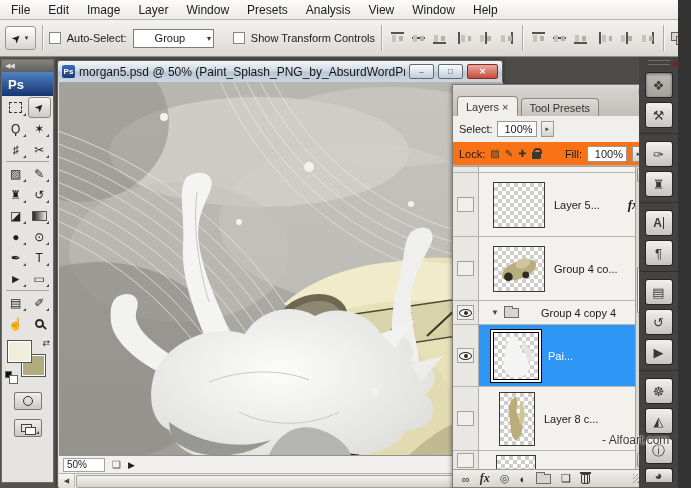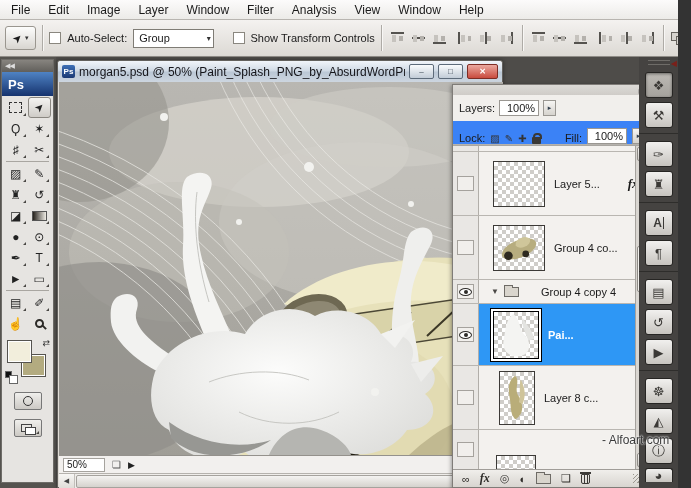--- a/index.html
+++ b/index.html
@@ -17,21 +17,21 @@
   background:linear-gradient(#f4f2f0,#dcd9d4);border-bottom:1px solid #8f8c87;
   display:flex;align-items:center;padding:0 5px;gap:6px}
 .curtool{width:36px;height:24px;border:1px solid #9a968f;border-radius:3px;
   background:linear-gradient(#fdfdfc,#d8d5d0);display:flex;align-items:center;justify-content:center;gap:3px}
 .rotNE{display:inline-block;transform:rotate(-45deg);font-size:11px}
 .tinyarrow{font-size:7px;color:#333}
 .vsep{width:1px;height:26px;background:#aeaba6;box-shadow:1px 0 0 #f8f7f5;flex:none}
 .cb{width:12px;height:12px;background:#fff;border:1px solid #8a877f;flex:none}
 .oblabel{font-size:11px;white-space:nowrap}
 .gselect{width:92px;height:19px;background:#fff;border:1px solid #7f7c75;display:flex;
-  align-items:center;justify-content:space-between;padding:0 2px 0 5px;font-size:11px}
+  align-items:center;justify-content:space-between;padding:0 2px 0 21px;font-size:11px}
 .gselect .tinyarrow{font-size:8px}
 .ab{width:19px;height:19px;display:flex;align-items:center;justify-content:center;border-radius:2px}
 .ai{position:relative;width:13px;height:12px}
 .ai::before{content:"";position:absolute;background:#55534f}
 .ai::after{content:"";position:absolute;left:1px;top:2px;right:0;bottom:0;
   background:linear-gradient(#c6c3be,#c6c3be) 0 1px/4px 7px no-repeat,
              linear-gradient(#b4b1ac,#b4b1ac) 7px 2px/4px 5px no-repeat}
 .ai.t::before{left:0;right:0;top:0;height:2px}
 .ai.vm::before{left:0;right:0;top:5px;height:2px}
 .ai.b::before{left:0;right:0;bottom:0;height:2px}
@@ -121,21 +121,21 @@
 .tab.active{background:#f1efec;height:20px}
 .pmenu{position:absolute;right:5px;bottom:3px;font-size:8px;color:#333;letter-spacing:-1px}
 .pctrl{height:26px;display:flex;align-items:center;gap:4px;padding:0 6px;background:#f1efec;flex:none}
 .blend{width:90px;height:18px;background:#fff;border:1px solid #8a8781;display:flex;
   justify-content:space-between;align-items:center;padding:0 4px;font-size:11px;flex:none}
 .pfield{width:40px;height:16px;background:#fff;border:1px solid #9a9792;display:flex;
   align-items:center;justify-content:flex-end;padding:0 3px;font-size:11px;flex:none}
 .pspin{width:13px;height:16px;border:1px solid #9a9792;background:linear-gradient(#f6f5f3,#d6d3ce);
   font-size:7px;display:flex;align-items:center;justify-content:center;color:#33414f;flex:none}
 .plabel{font-size:11px;white-space:nowrap}
-.plock{height:24px;display:flex;align-items:flex-end;gap:5px;padding:0 6px;background:#3b82f6;
+.plock{height:24px;display:flex;align-items:center;gap:5px;padding:0 6px;background:#f97316;
   border-bottom:1px solid #b5b2ad;flex:none}
 .lockico{font-size:10px;color:#333}
 .padlock{position:relative;width:9px;height:7px;background:#3a3835;margin-top:4px;border-radius:1px}
 .padlock::before{content:"";position:absolute;top:-4px;left:1px;width:5px;height:4px;
   border:2px solid #3a3835;border-bottom:none;border-radius:4px 4px 0 0}
 .plist{flex:1;position:relative;background:#f3f1ee;border-top:1px solid #a9a6a1;overflow:hidden;
   display:flex;flex-direction:column}
 .lrow{display:flex;align-items:center;border-bottom:1px solid #b9b6b1;padding-right:4px;flex:none;position:relative}
 .eyecell{width:26px;align-self:stretch;border-right:1px solid #b1aea9;display:flex;align-items:center;
   justify-content:center;background:#e9e7e4;flex:none}
@@ -150,21 +150,21 @@
 .thumb{border:1px solid #3c3a37;flex:none;position:relative;overflow:hidden}
 .thumb svg{position:absolute;inset:0}
 .lname{margin-left:9px;font-size:11px;white-space:nowrap;overflow:hidden}
 .fxbadge{margin-left:auto;font-family:"Liberation Serif",serif;font-style:italic;font-weight:bold;font-size:13px}
 .expbtn{margin-left:5px;font-size:7px;color:#333}
 .grptri{font-size:8px;color:#4a4845;margin:0 5px 0 12px}
 .folderglyph{position:relative;width:15px;height:10px;background:#d9d5cd;border:1px solid #6e6b66;margin-right:6px}
 .folderglyph::before{content:"";position:absolute;top:-3px;left:-1px;width:7px;height:2px;
   background:#d9d5cd;border:1px solid #6e6b66;border-bottom:none}
 .lrow.selrow{background:var(--selection_blue)}
-.lrow.selrow .lname{color:#fff;font-weight:bold}
+.lrow.selrow .lname{color:#fff;font-weight:normal}
 .thumbsel{border:1px solid #000;box-shadow:0 0 0 2px #fff,0 0 0 3px #000;margin:3px 0 3px 3px}
 .vscroll{position:absolute;right:0;top:0;bottom:0;width:16px;background:#d9d6d1;border-left:1px solid #a5a29d}
 .varrow{position:absolute;left:1px;width:13px;height:14px;background:linear-gradient(#f4f3f1,#cfccc7);
   border:1px solid #8f8c87;font-size:7px;display:flex;align-items:center;justify-content:center;
   border-radius:2px;color:#333}
 .varrow.up{top:1px}
 .varrow.down{bottom:2px}
 .vthumb{position:absolute;left:1px;top:100px;width:13px;height:46px;
   background:linear-gradient(90deg,#f2f1ee,#d2cfca);border:1px solid #8f8c87;border-radius:2px}
 .vthumb::after{content:"";position:absolute;left:3px;right:3px;top:19px;height:7px;
@@ -199,21 +199,21 @@
 <body>
 
 <div id="app">
 
   <div id="menubar">
     <span class="mitem">File</span>
     <span class="mitem">Edit</span>
     <span class="mitem">Image</span>
     <span class="mitem">Layer</span>
     <span class="mitem">Window</span>
-    <span class="mitem">Filter</span>
+    <span class="mitem">Presets</span>
     <span class="mitem">Analysis</span>
     <span class="mitem">View</span>
     <span class="mitem">Window</span>
     <span class="mitem">Help</span>
   </div>
 
   <div id="optionsbar">
     <div class="curtool">
       <span class="rotNE g">➤</span>
       <span class="tinyarrow g">▾</span>
@@ -468,22 +468,31 @@
       <span class="harrow">◀</span>
       <span class="hthumb"></span>
       <span class="harrow right">▶</span>
     </div>
   </div>
 
   <div id="lpanel">
     <div class="ptop">
       <span class="g">▶▶</span>
     </div>
+    <div class="ptabs">
+      <div class="tab active">
+          <span>Layers ×</span>
+        </div>
+      <div class="tab">
+          <span>Tool Presets</span>
+        </div>
+      <span class="pmenu g">▾≡</span>
+    </div>
     <div class="pctrl">
-      <span class="plabel">Layers:</span>
+      <span class="plabel">Select:</span>
       <span class="pfield">100%</span>
       <span class="pspin">▸</span>
     </div>
     <div class="plock">
       <span class="plabel">Lock:</span>
       <span class="lockico g">▨</span>
       <span class="lockico g">✎</span>
       <span class="lockico g">✚</span>
       <span class="padlock g"></span>
       <span style="margin-left:auto" class="plabel">Fill:</span>

